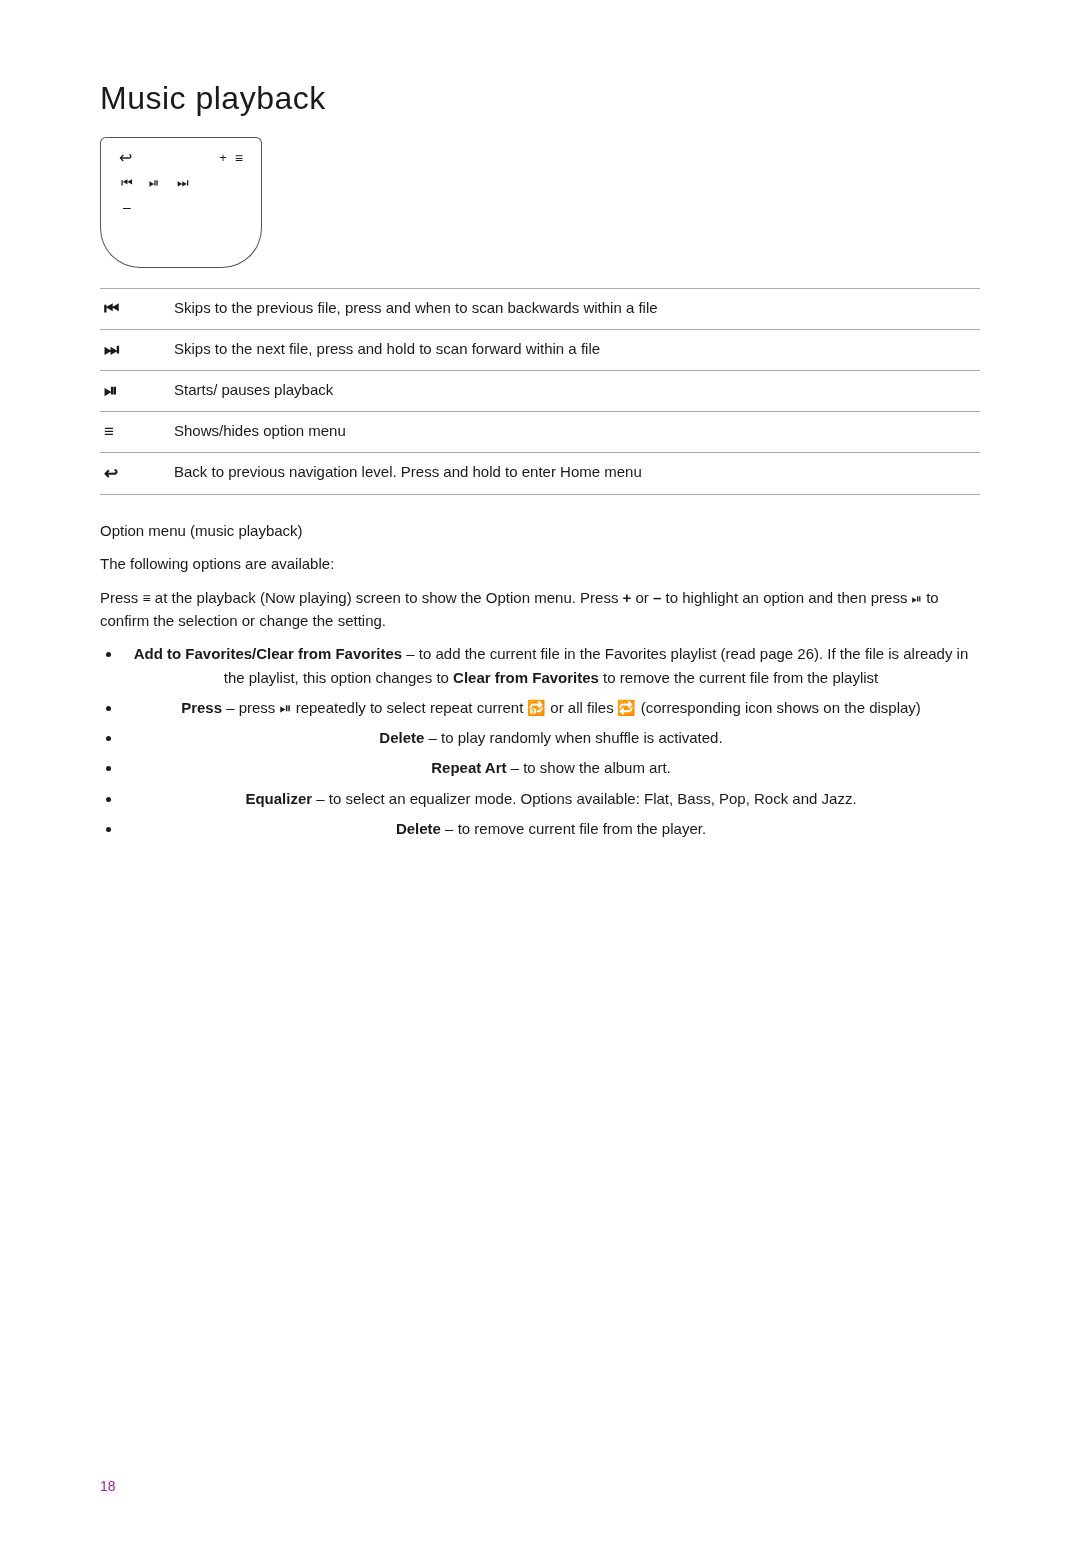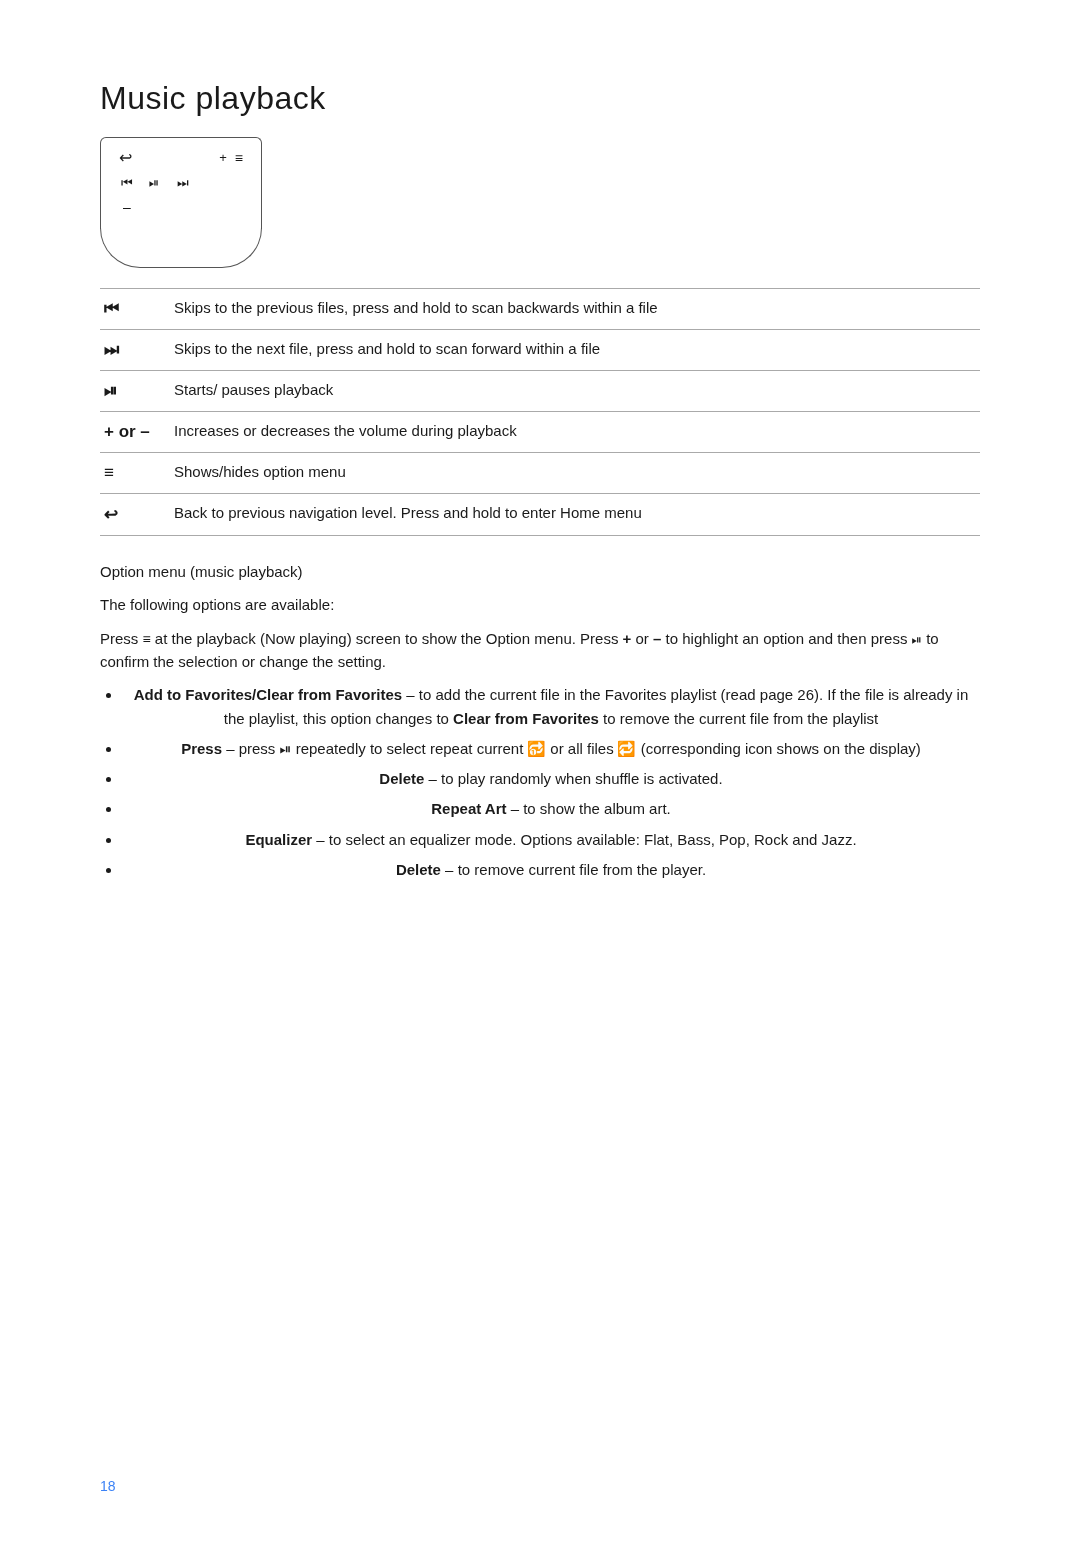--- a/index.html
+++ b/index.html
@@ -135,21 +135,21 @@
       margin-bottom: 7px;
       line-height: 1.55;
       font-size: 15px;
     }
 
     .page-number {
       position: fixed;
       bottom: 60px;
       left: 100px;
       font-size: 14px;
-      color: #3b82f6;
+      color: #a21caf;
     }
 
     .icon-back { font-size: 16px; }
   </style>
 </head>
 <body>
 
 
 
 
@@ -176,33 +176,29 @@
     </div>
     <div class="device-curve"></div>
   </div>
 </div>
 
 
 <table class="controls-table">
   <tbody id="controls-body">
   <tr>
         <td class="icon-cell">⏮</td>
-        <td>Skips to the previous files, press and hold to scan backwards within a file</td>
+        <td>Skips to the previous file, press and when to scan backwards within a file</td>
       </tr>
       <tr>
         <td class="icon-cell">⏭</td>
         <td>Skips to the next file, press and hold to scan forward within a file</td>
       </tr>
       <tr>
         <td class="icon-cell">⏯</td>
         <td>Starts/ pauses playback</td>
-      </tr>
-      <tr>
-        <td class="icon-cell">+ or –</td>
-        <td>Increases or decreases the volume during playback</td>
       </tr>
       <tr>
         <td class="icon-cell">≡</td>
         <td>Shows/hides option menu</td>
       </tr>
       <tr>
         <td class="icon-cell">↩</td>
         <td>Back to previous navigation level. Press and hold to enter Home menu</td>
       </tr>
     </tbody>

